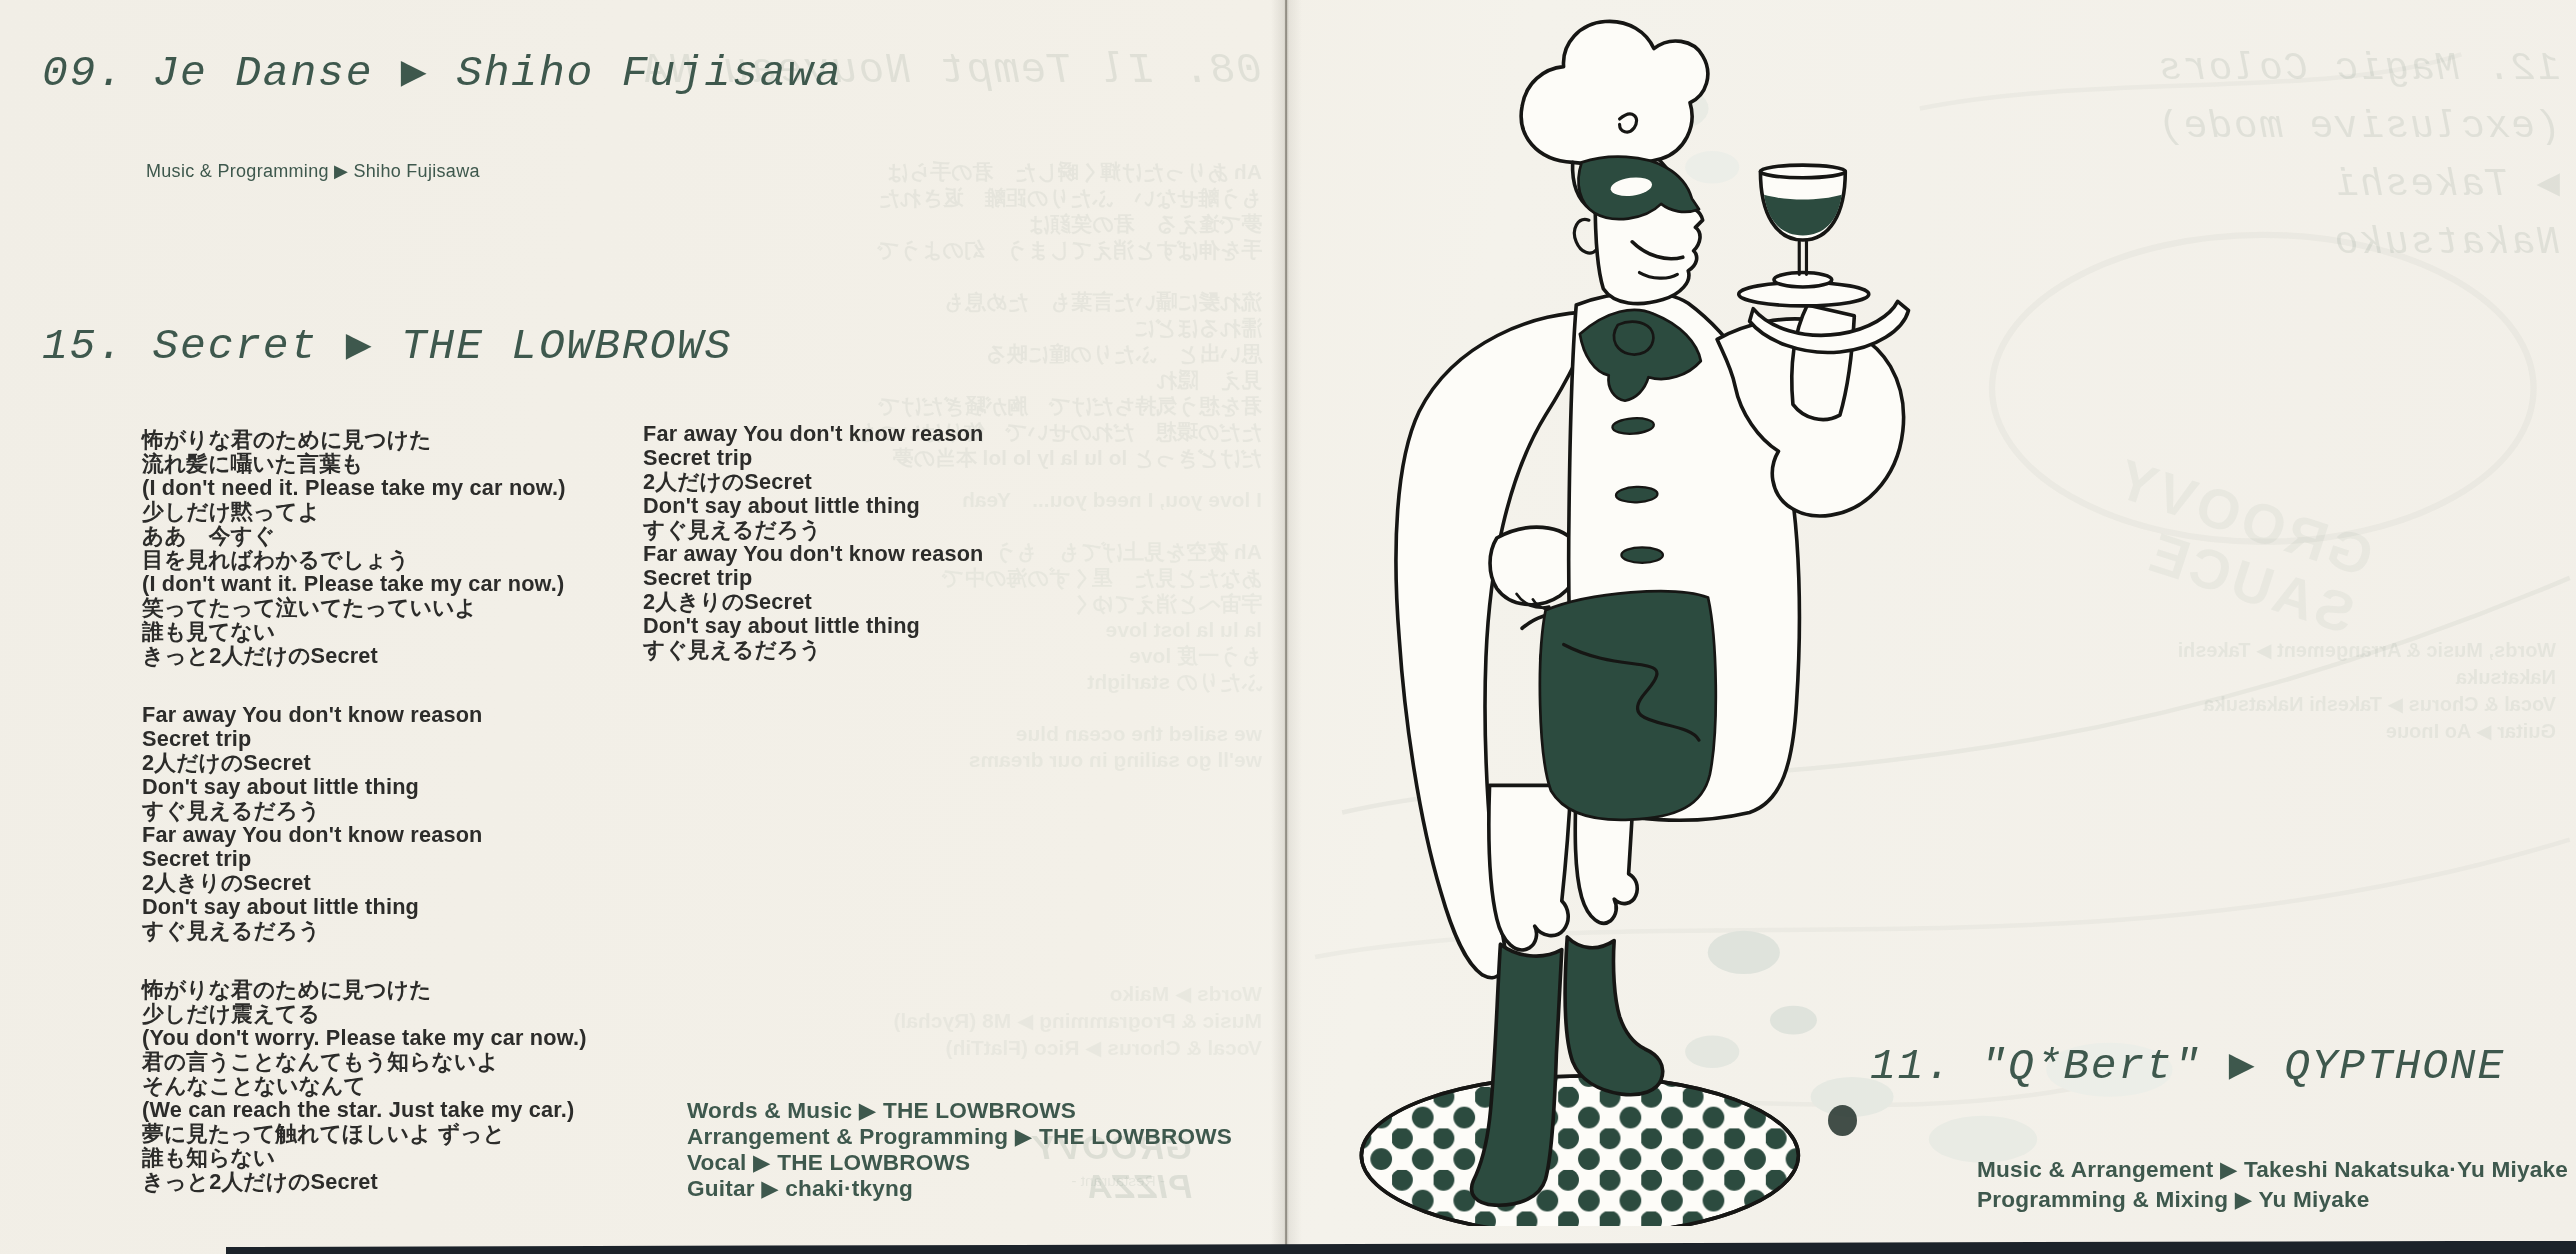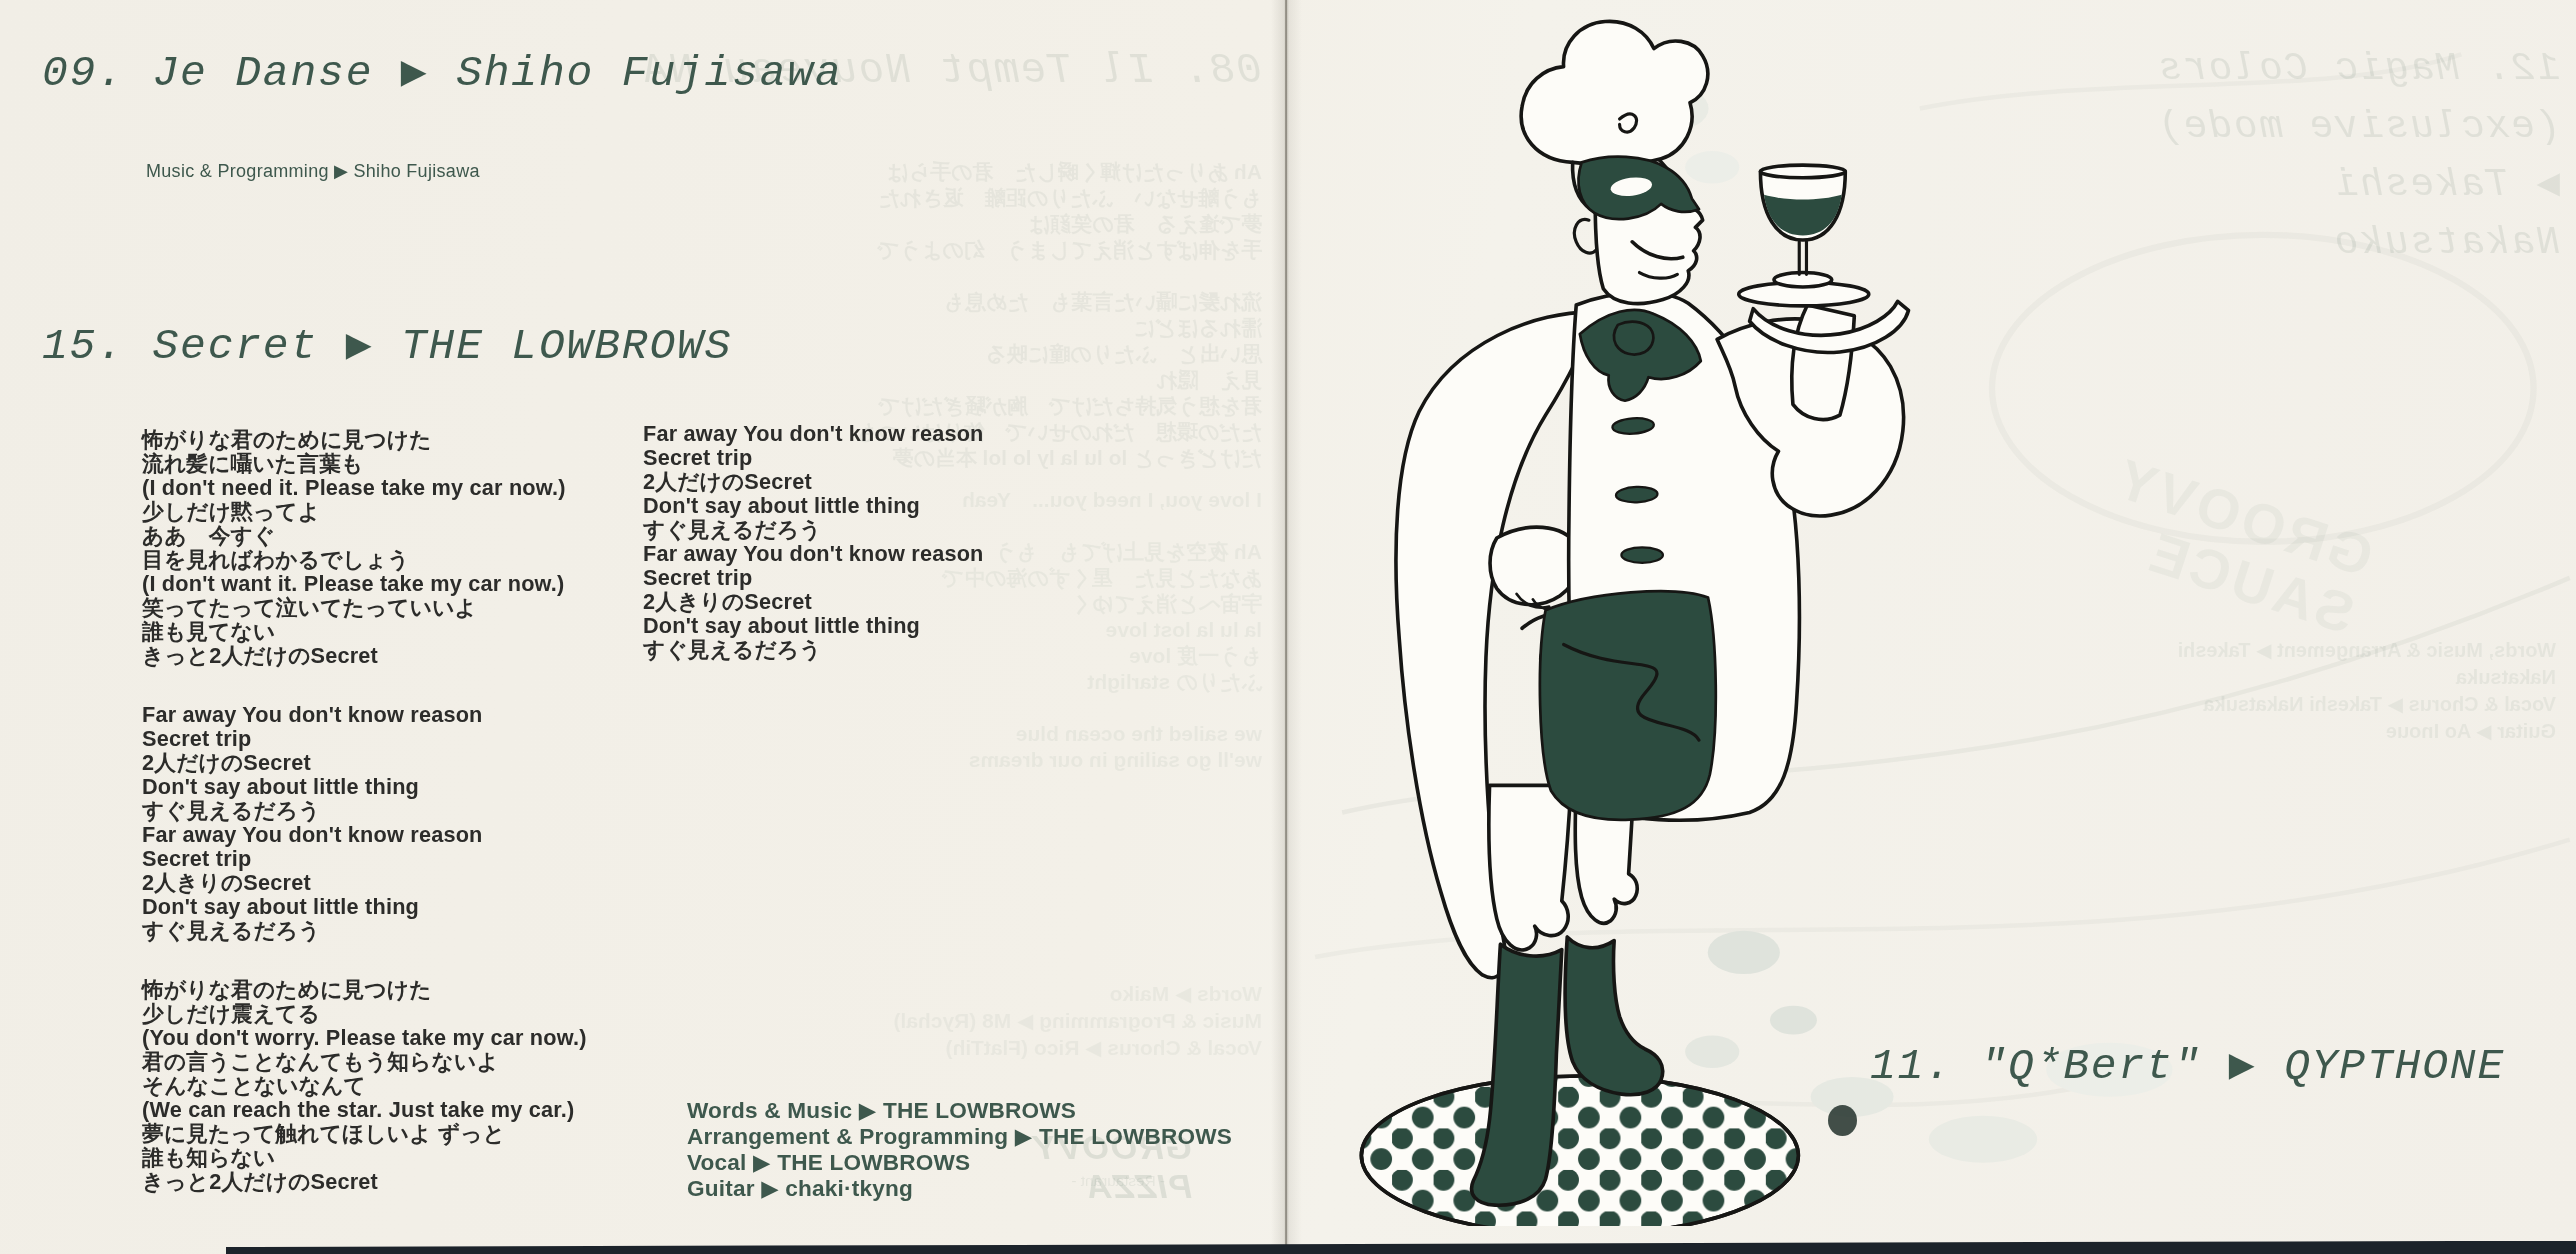--- a/index.html
+++ b/index.html
@@ -200,19 +200,21 @@
         <path d="M292,172 C291,196 298,214 312,224"></path>
 
         <path fill="#2c4b3f" stroke-width="3" d="M302,172 C332,162 372,164 396,178 C410,186 420,198 424,212 L432,224 C416,230 400,226 390,218 C372,236 336,240 316,228 C300,218 294,196 302,172 Z"></path>
         <ellipse cx="357" cy="199" rx="23" ry="10" fill="#fdfcf8" stroke="none" transform="rotate(-7 357 199)"></ellipse>
       </g>
     </svg>
 
     <div class="abs" style="left:540px;top:1105px;width:29px;height:31px;background:#22312b;border-radius:50%;opacity:.85;z-index:2;"></div>
 
     <div class="abs h" style="left:582px;top:1038px;">11. "Q*Bert" ▶ QYPTHONE</div>
+    <div class="abs credits-block" style="left:689px;top:1155px;line-height:30px;">Music &amp; Arrangement ▶ Takeshi Nakatsuka·Yu Miyake
+Programming &amp; Mixing ▶ Yu Miyake</div>
   </div>
 
   <div class="gutter"></div>
   <div class="gutter-line"></div>
   <div class="strip"></div>
 </div>
 
 
 </body></html>

